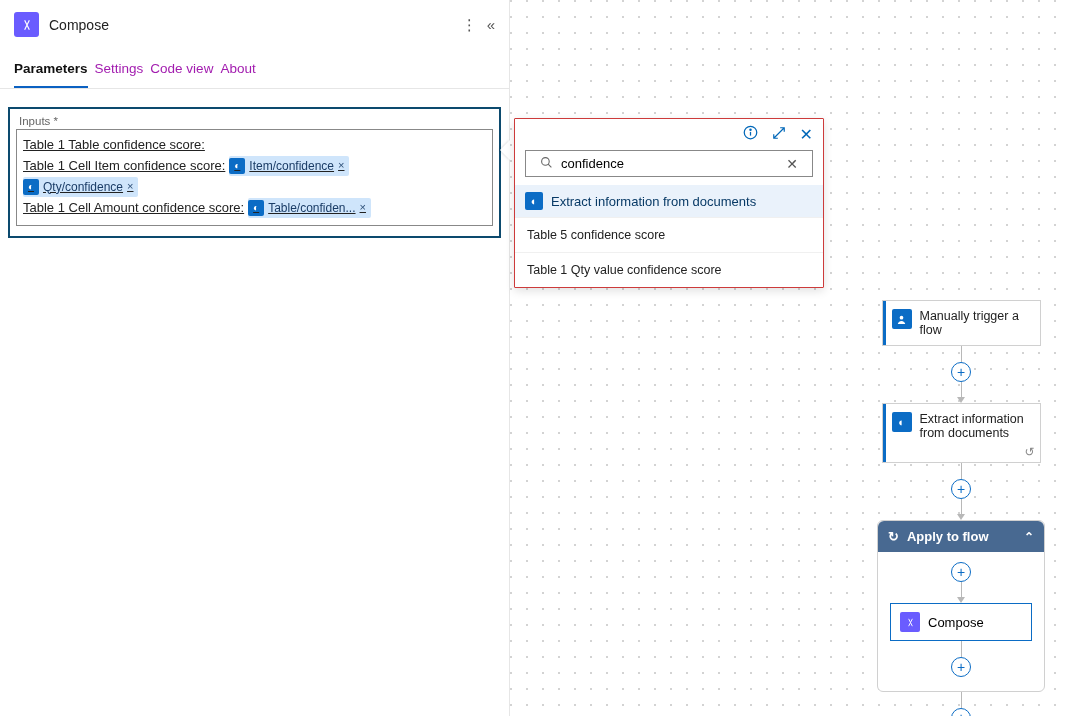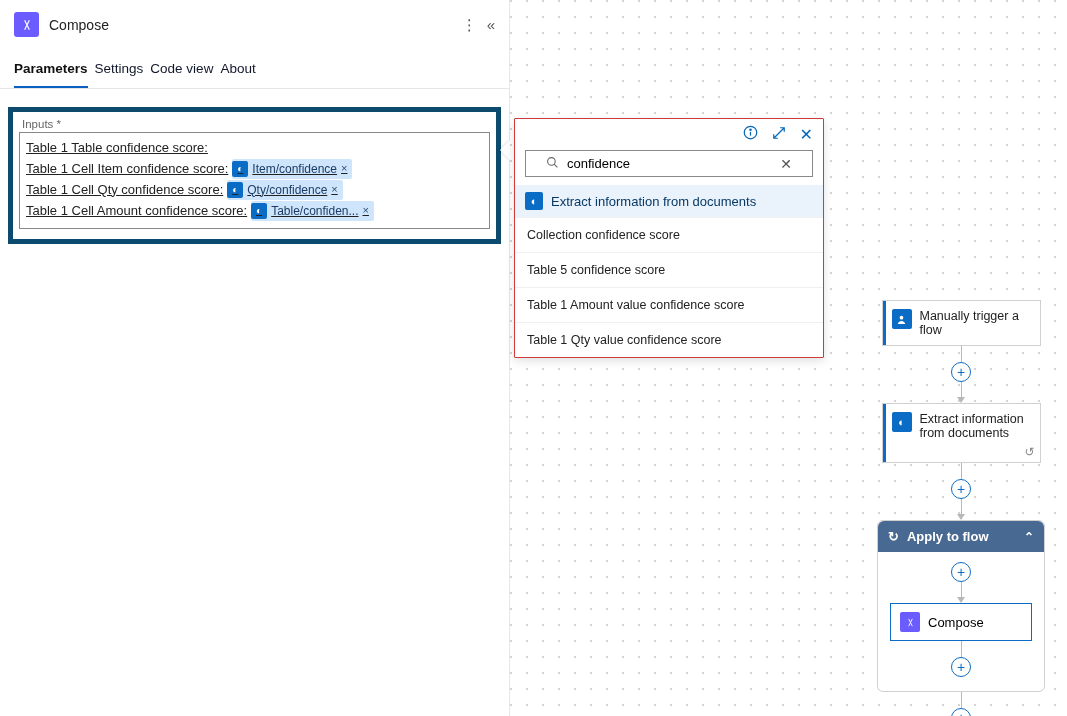--- a/index.html
+++ b/index.html
@@ -7,42 +7,42 @@
   .root { display:flex; width:1067px; height:716px; }
   
   .left-panel { width:510px; border-right:1px solid #e6e6e6; background:#fff; position:relative; }
   .lp-header { display:flex; align-items:center; padding:12px 14px 10px 14px; }
   .compose-icon { width:25px; height:25px; background:#6a5cff; border-radius:3px; display:flex; align-items:center; justify-content:center; color:#fff; font-size:14px; margin-right:10px; }
   .compose-title { font-size:14px; color:#222; flex:1; }
   .header-icons { display:flex; gap:10px; color:#555; font-size:15px; }
   .header-icons span { cursor:pointer; }
   
   .tabs { display:flex; gap:7px; padding:8px 14px 0 14px; border-bottom:1px solid #e6e6e6; font-size:13.5px; }
-  .tab { padding:6px 0 10px 0; color:#0f172a; cursor:pointer; }
+  .tab { padding:6px 0 10px 0; color:#a21caf; cursor:pointer; }
   .tab.active { font-weight:600; border-bottom:2px solid #0b61c2; color:#111; }
   
-  .inputs-wrap { margin:18px 8px 0 8px; border:5px solid #0c4a6e; padding:6px 6px 10px 6px; }
+  .inputs-wrap { margin:18px 8px 0 8px; border:2px solid #0c4a6e; padding:6px 6px 10px 6px; }
   .inputs-label { font-size:11.5px; color:#666; margin:0 0 2px 3px; }
   .inputs-box { border:1px solid #888; padding:4px 6px 6px 6px; font-size:13px; color:#222; line-height:1.5; }
   .inputs-line { display:flex; align-items:center; flex-wrap:wrap; gap:4px; margin:1px 0;text-decoration:underline; }
   .token { display:inline-flex; align-items:center; background:#cfe5fb; padding:1px 5px 1px 0; border-radius:2px; font-size:12px; color:#1a3c66; }
   .token-icon { width:16px; height:16px; background:#0b6cc5; border-radius:2px; display:inline-flex; align-items:center; justify-content:center; color:#fff; font-size:10px; margin-right:4px; }
   .token-x { margin-left:4px; color:#2c4e77; font-size:11px; cursor:pointer; }
   
   .canvas { position:relative; flex:1; background:#fff;
     background-image:radial-gradient(circle at 1px 1px,#d3d3d3 1px,transparent 0);
     background-size:16px 16px;
   }
   
   .notch { position:absolute; left:-10px; top:140px; width:0; height:0; border-top:10px solid transparent; border-bottom:10px solid transparent; border-right:10px solid #fff; filter:drop-shadow(-1px 0 1px rgba(0,0,0,.12)); z-index:5; }
   .popup { position:absolute; left:4px; top:118px; width:310px; background:#fff; border:1px solid #ccc; border-radius:1px; box-shadow:0 3px 10px rgba(0,0,0,.12); border:1px solid #cd3b3b; z-index:6; }
   .popup-header { display:flex; justify-content:flex-end; align-items:center; gap:14px; padding:6px 10px 4px 10px; }
   .popup-header svg, .popup-header span { color:#0067b8; cursor:pointer; }
   .close-x { color:#0067b8; font-size:16px; cursor:pointer; }
-  .search-row { margin:2px 10px 8px 10px; border:1px solid #888; display:flex; align-items:center; padding:3px 20px; }
+  .search-row { margin:2px 10px 8px 10px; border:1px solid #888; display:flex; align-items:center; padding:3px 14px; }
   .search-row input { flex:1; border:none; outline:none; font-size:13px; padding:2px 4px; }
   .search-mag { color:#666; margin-right:4px; font-size:13px; }
   .clear-x { color:#555; font-size:14px; cursor:pointer; }
   .group-header { background:#eaf2fb; display:flex; align-items:center; padding:7px 10px; font-size:13px; color:#083a66; }
   .gh-icon { width:18px; height:18px; background:#0b6cc5; border-radius:2px; display:flex; align-items:center; justify-content:center; color:#fff; font-size:11px; margin-right:8px; }
   .result-item { padding:10px 12px; font-size:12.5px; color:#222; border-top:1px solid #f0f0f0; cursor:pointer; }
   
   .flow { position:absolute; right:22px; top:300px; width:168px; display:flex; flex-direction:column; align-items:center; }
   .node { width:159px; border:1px solid #d0d0d0; background:#fff; display:flex; align-items:flex-start; padding:8px 9px; font-size:12.5px; color:#222; position:relative; }
   .node .stripe { position:absolute; left:0; top:0; bottom:0; width:3px; background:#0b6cc5; }
@@ -92,21 +92,20 @@
         </div>
         <div class="inputs-line">
           <span>Table 1 Cell Item confidence score:</span>
           <span class="token">
             <span class="token-icon">◐</span>
             <span>Item/confidence</span>
             <span class="token-x">×</span>
           </span>
         </div>
         <div class="inputs-line">
-          <span>Table 1 Cell Qty confidence score:</span>
           <span class="token">
             <span class="token-icon">◐</span>
             <span>Qty/confidence</span>
             <span class="token-x">×</span>
           </span>
         </div>
         <div class="inputs-line">
           <span>Table 1 Cell Amount confidence score:</span>
           <span class="token">
             <span class="token-icon">◐</span>
@@ -144,23 +143,21 @@
               <line x1="21" y1="21" x2="15" y2="15"></line>
             </svg>
         </span>
         <input value="confidence" style="">
         <span class="clear-x">✕</span>
       </div>
       <div class="group-header">
         <span class="gh-icon">◐</span>
         <span>Extract information from documents</span>
       </div>
-      <div class="result-item">Collection confidence score</div>
       <div class="result-item">Table 5 confidence score</div>
-      <div class="result-item">Table 1 Amount value confidence score</div>
       <div class="result-item">Table 1 Qty value confidence score</div>
     </div>
 
     <div class="flow">
       <div class="node">
         <div class="stripe"></div>
         <div class="node-icon">
           <svg width="11" height="11" viewBox="0 0 24 24" fill="#fff">
               <circle cx="12" cy="8" r="4"></circle>
               <path d="M4 22c0-4 4-7 8-7s8 3 8 7z"></path>

